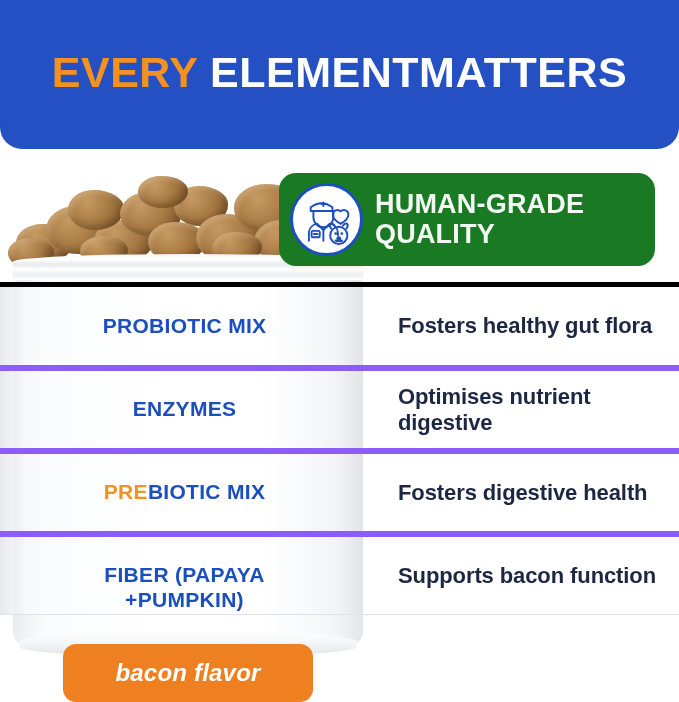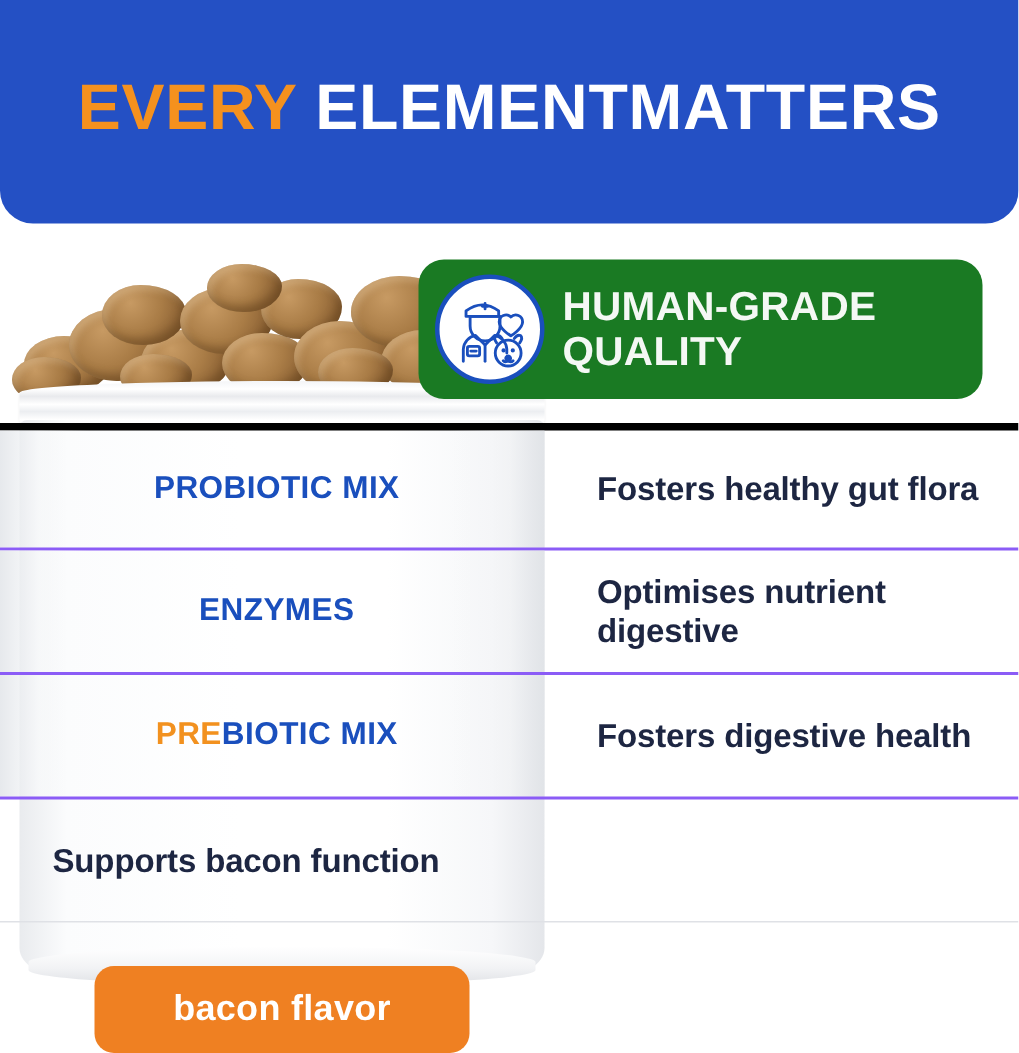--- a/index.html
+++ b/index.html
@@ -102,21 +102,21 @@
     position: absolute;
     left: 0;
     top: 282px;
     width: 679px;
     height: 332px;
   }
   .row {
     position: relative;
     height: 83px;
     box-sizing: border-box;
-    border-top: 2px solid #8b5cf6;
+    border-top: 6px solid #8b5cf6;
     display: flex;
     align-items: center;
   }
   .row:first-child { border-top: 5px solid #000000; }
   .row-last-border {
     position: absolute;
     left: 0;
     top: 614px;
     width: 679px;
     height: 1px;
@@ -206,20 +206,21 @@
     position: absolute;
     left: 63px;
     top: 644px;
     width: 250px;
     height: 58px;
     background: #ef8022;
     border-radius: 13px;
     display: flex;
     align-items: center;
     justify-content: center;
+    font-style: italic;
   }
   .flavor-text {
     font-size: 24px;
     font-weight: bold;
     color: #ffffff;
     letter-spacing: 0.2px;
   }
 </style>
 </head>
 <body>
@@ -285,20 +286,26 @@
       <div class="row-left-text">
         <span class="lt-accent">PRE</span><span>BIOTIC MIX</span>
       </div>
     </div>
     <div class="row-right">
       <div class="row-right-text">Fosters digestive health</div>
     </div>
   </div>
 
   <div class="row">
+    <div class="row-left">
+      <div class="row-left-text" style="white-space:pre-line;">
+        <span class="lt-accent"></span><span>FIBER (PAPAYA
++PUMPKIN)</span>
+      </div>
+    </div>
     <div class="row-right">
       <div class="row-right-text">Supports bacon function</div>
     </div>
   </div>
 
 </div>
 <div class="row-last-border"></div>
 
 <div class="quality-badge">
   <div class="badge-icon">

